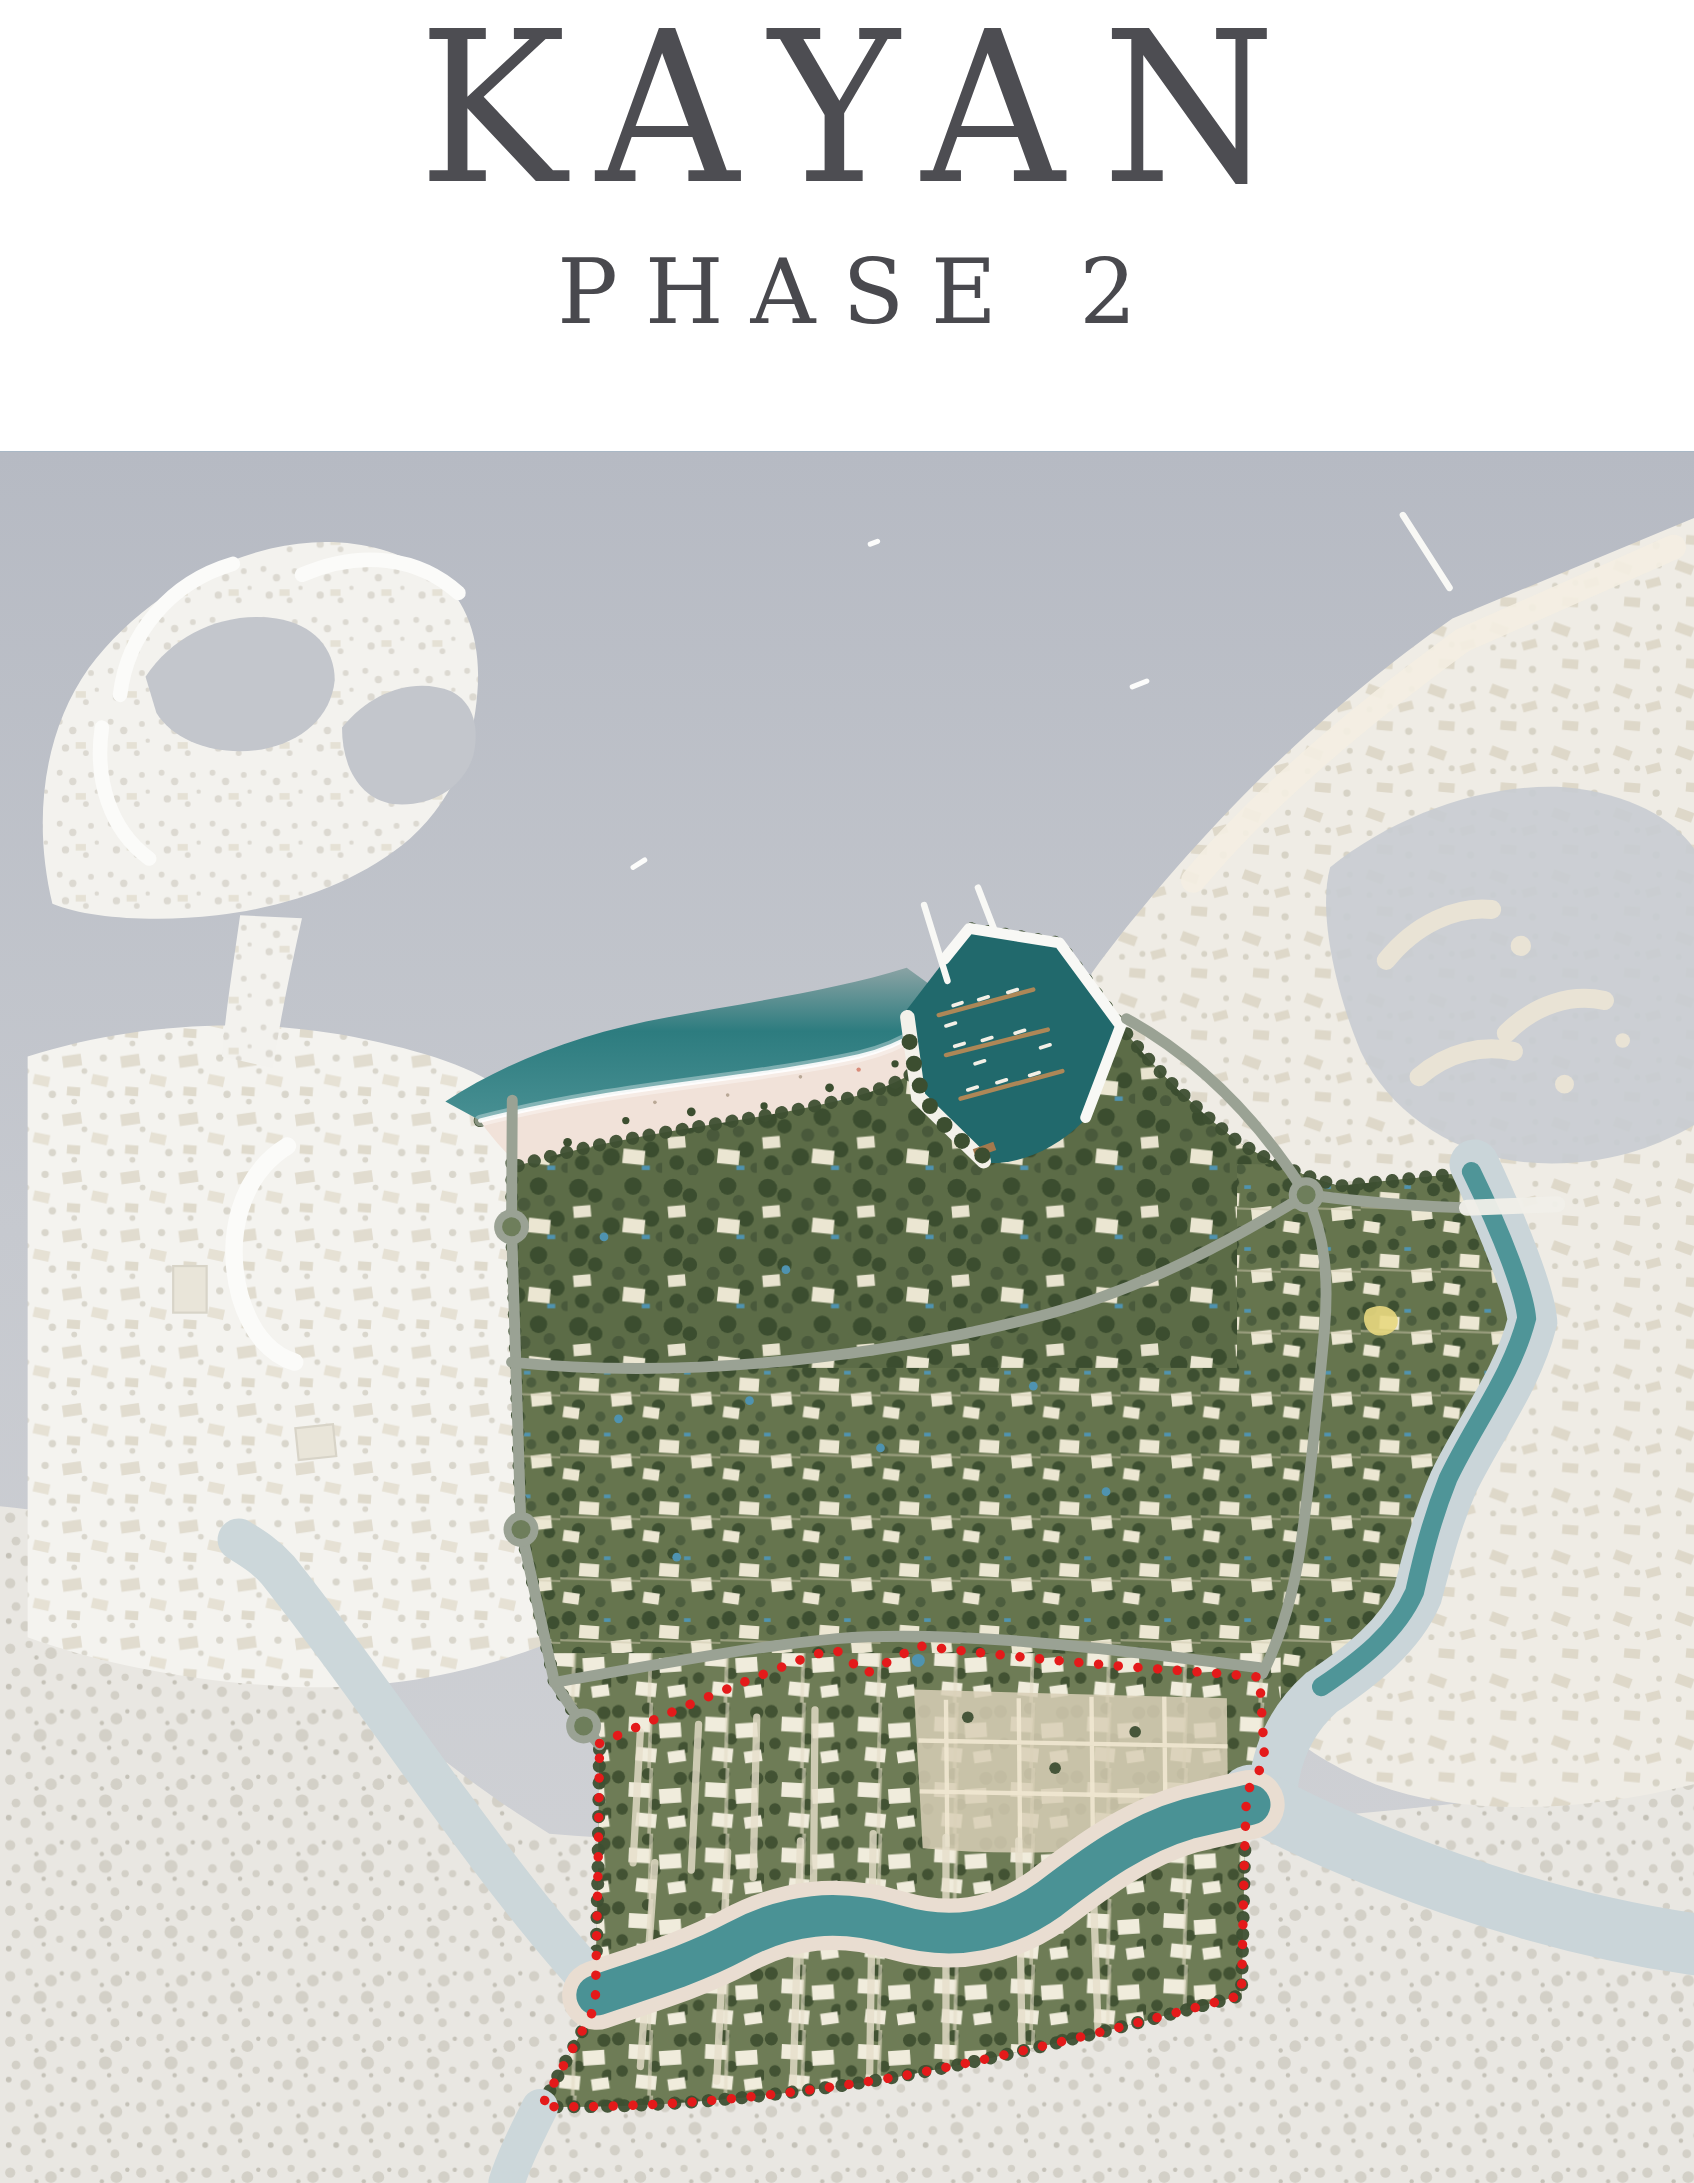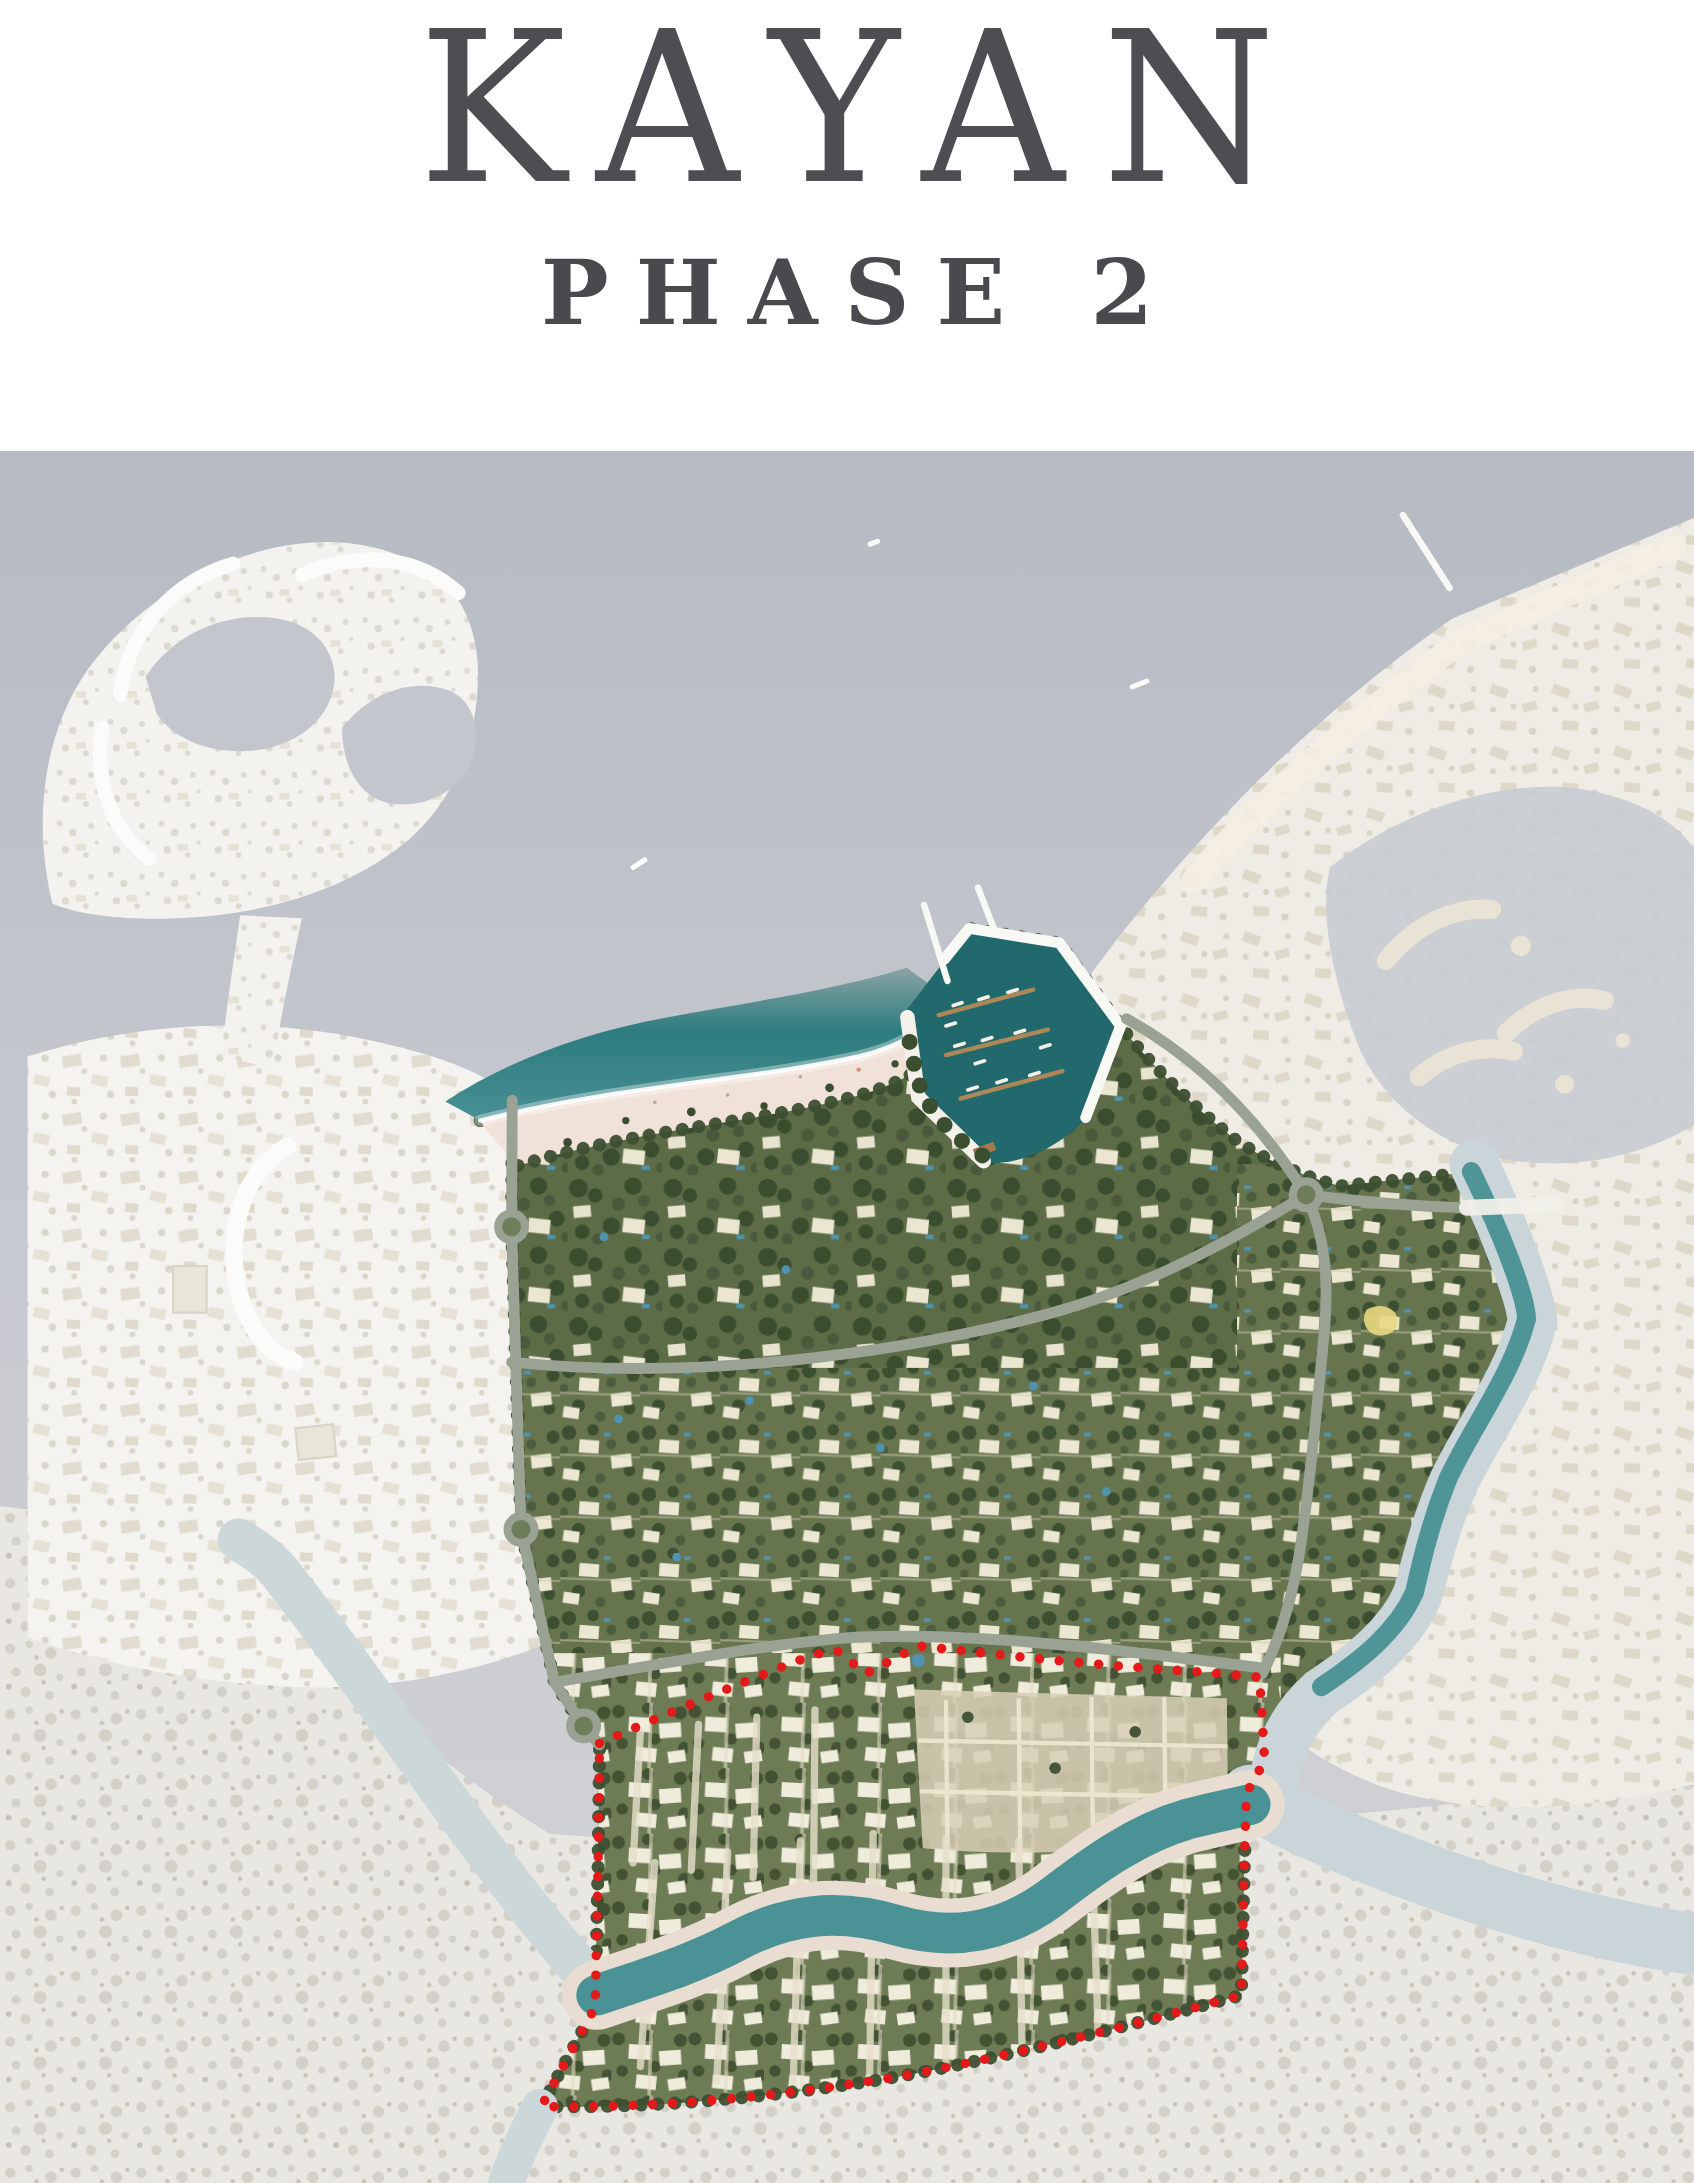--- a/index.html
+++ b/index.html
@@ -1,21 +1,21 @@
 <!DOCTYPE html>
 <html style="font-size:11.6px"><head>
 <meta charset="utf-8">
 <style>
   html,body{margin:0;padding:0;background:#ffffff;}
-  .page{position:relative;width:1694px;height:2183px;background:#e5e5e5;overflow:hidden;}
+  .page{position:relative;width:1694px;height:2183px;background:#0ea5e9;overflow:hidden;}
   .hdr{position:absolute;top:0;left:0;width:1694px;height:451px;text-align:center;background:#ffffff;}
   .title{font-family:"DejaVu Serif",serif;font-weight:400;font-size:198px;line-height:1;
          letter-spacing:.19em;text-indent:.19em;color:#4d4d52;margin:4.4px 0 0;
          transform:scaleY(1.06);transform-origin:top center;}
-  .subtitle{font-family:"DejaVu Serif",serif;font-weight:700;font-size:90px;line-height:1;
+  .subtitle{font-family:"DejaVu Serif",serif;font-weight:400;font-size:90px;line-height:1;
          letter-spacing:.30em;text-indent:.30em;color:#49494e;margin:45px 0 0;}
   .mapwrap{position:absolute;top:451px;left:0;width:1694px;height:1732px;}
   
   .sea-rect{fill:url(#gradSea);}
   .land-town{fill:url(#patTown);}
   .land-crescent{fill:url(#patCrescent);}
   .land-right{fill:url(#patRight);}
   .land-bottom{fill:url(#patSpeckle);}
   .water-faded{fill:#c8ccd2;opacity:.9;}
   .clusterstroke{stroke:#e9e3d5;stroke-width:26;fill:none;stroke-linecap:round;}

